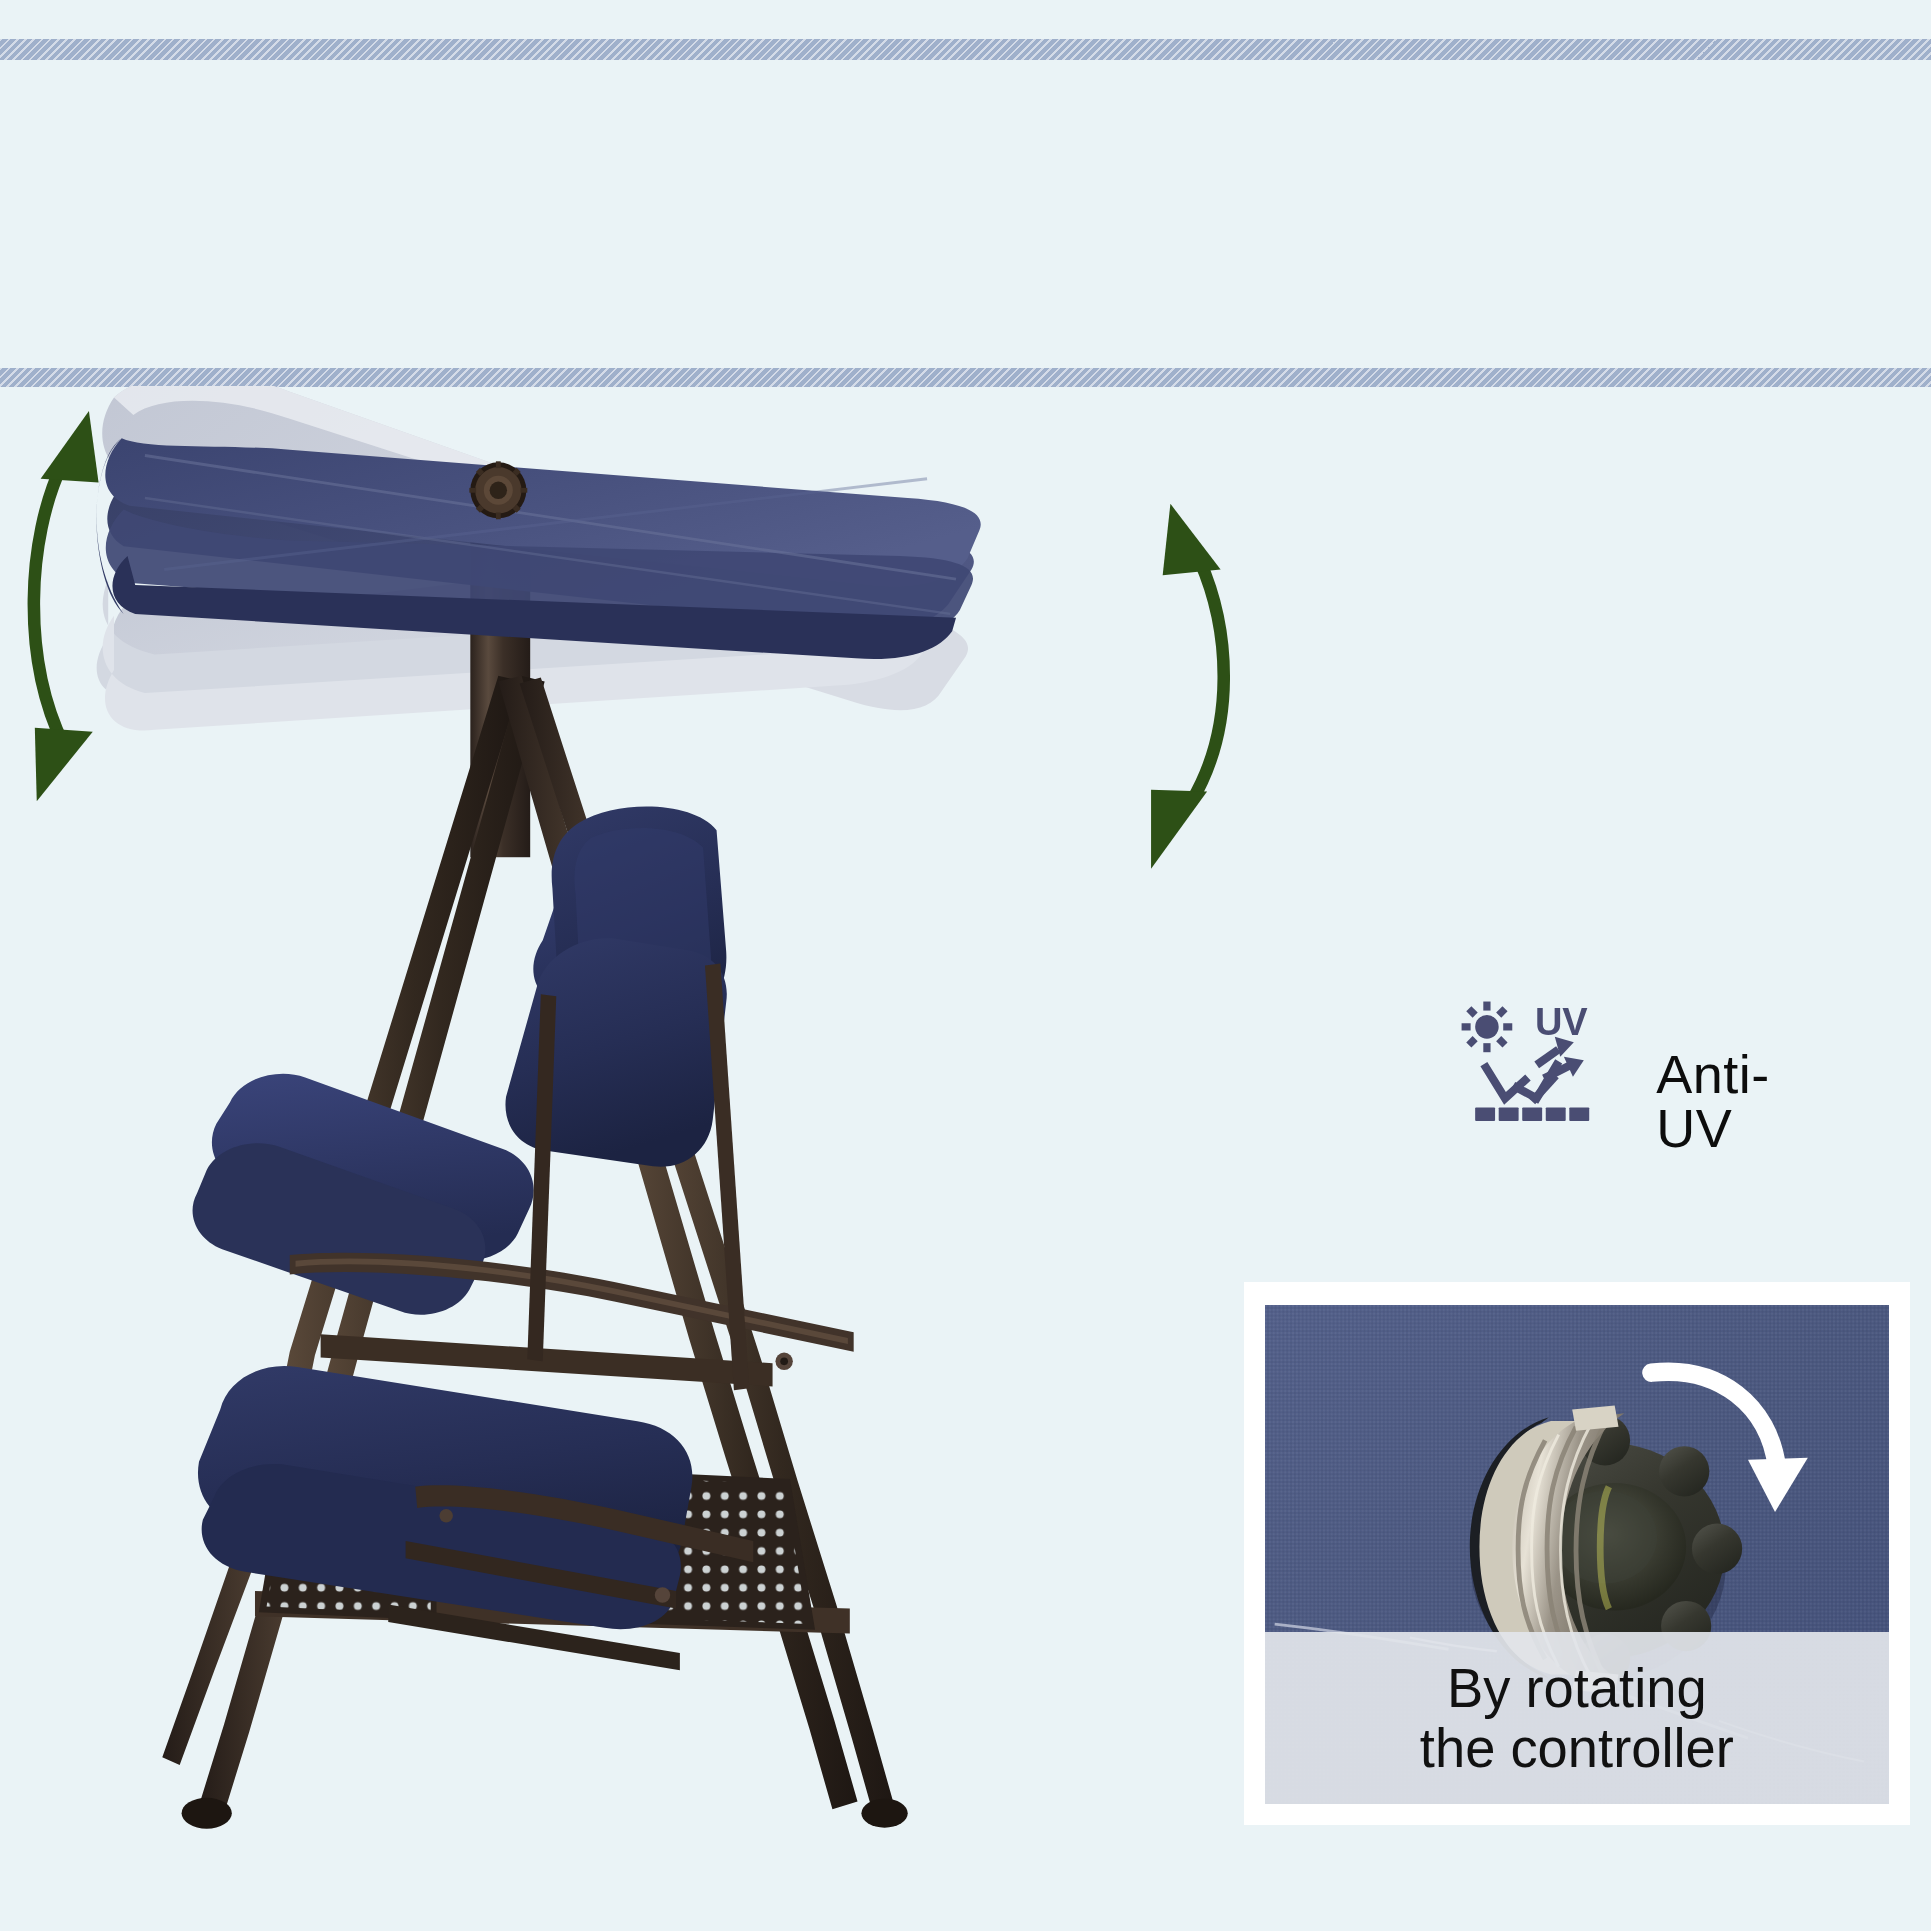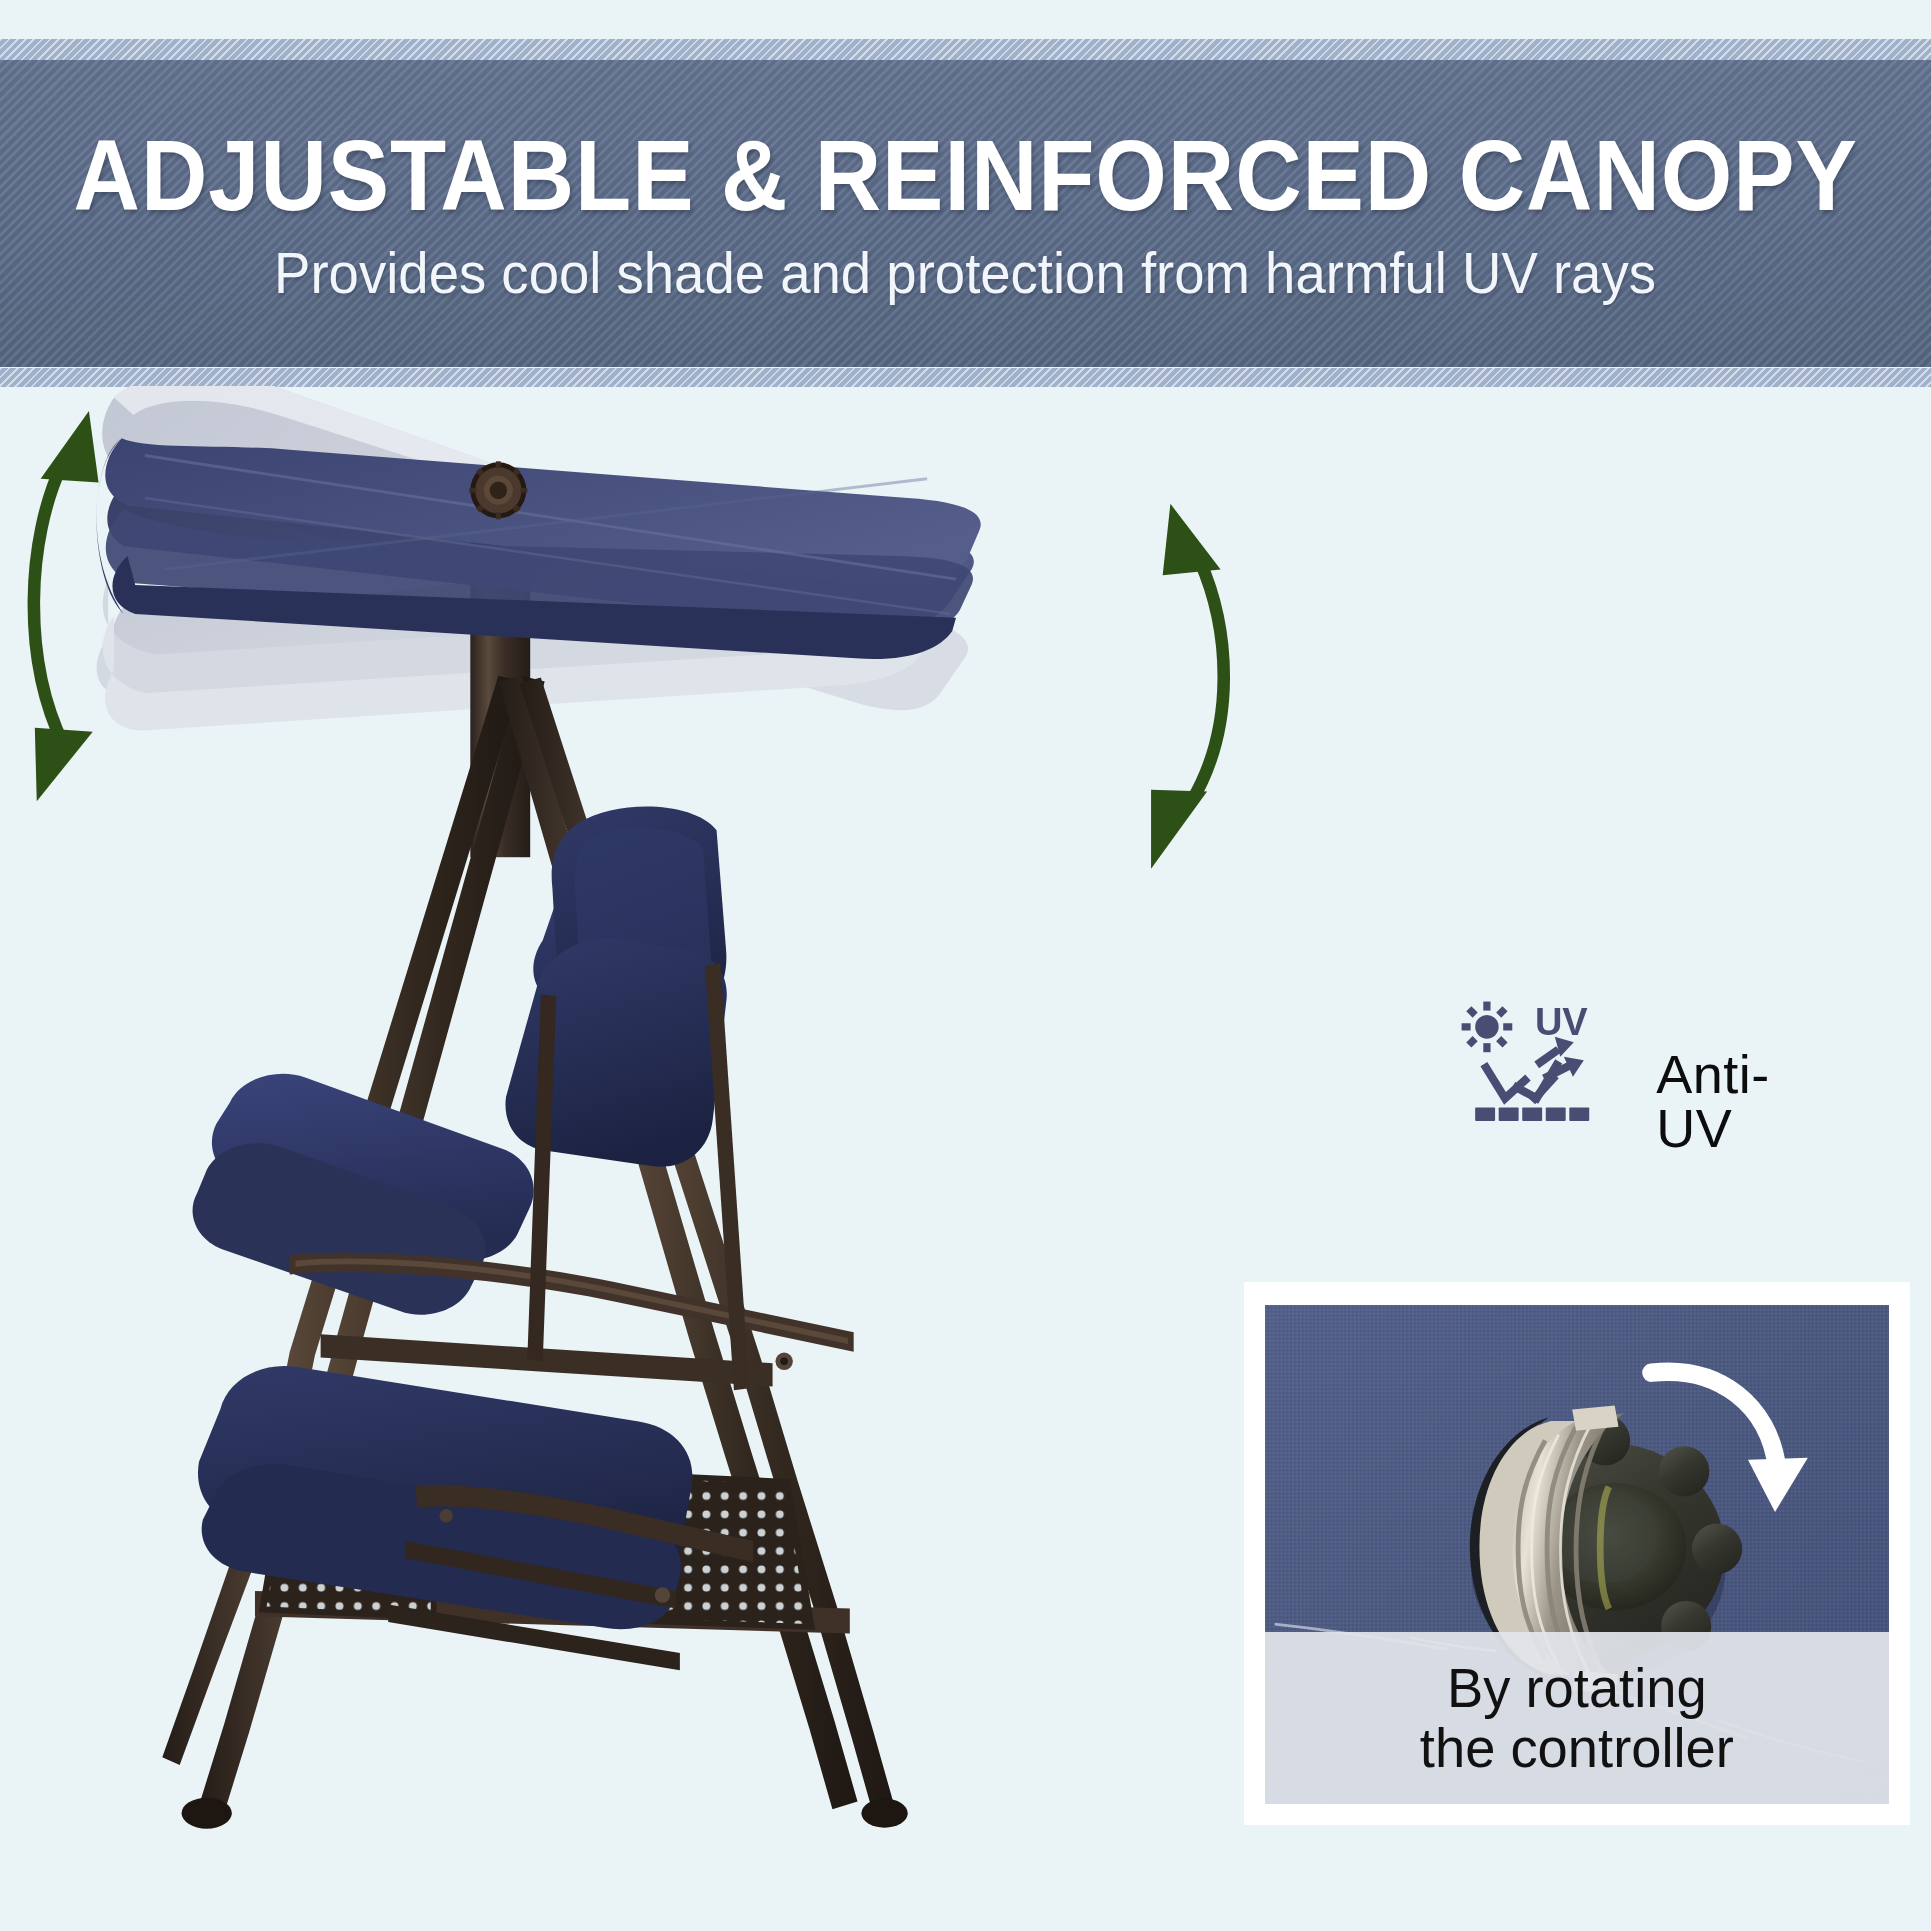--- a/index.html
+++ b/index.html
@@ -115,24 +115,20 @@
     display:block;
   }
 </style>
 </head>
 <body>
 
 <div class="stage">
 
   <div class="banner">
     <div class="edge-top"></div>
-    <div class="body">
-      <h1 class="banner-title">ADJUSTABLE &amp; REINFORCED CANOPY</h1>
-      <p class="banner-sub">Provides cool shade and protection from harmful UV rays</p>
-    </div>
     <div class="edge-bot"></div>
   </div>
 
   <div class="product">
     <svg viewBox="0 0 1400 1600" xmlns="http://www.w3.org/2000/svg">
       <defs>
         <linearGradient id="canopyTop" x1="0" y1="0" x2="1" y2="0.6">
           <stop offset="0%" stop-color="#3b4470"></stop>
           <stop offset="45%" stop-color="#464f7c"></stop>
           <stop offset="100%" stop-color="#555e8b"></stop>

